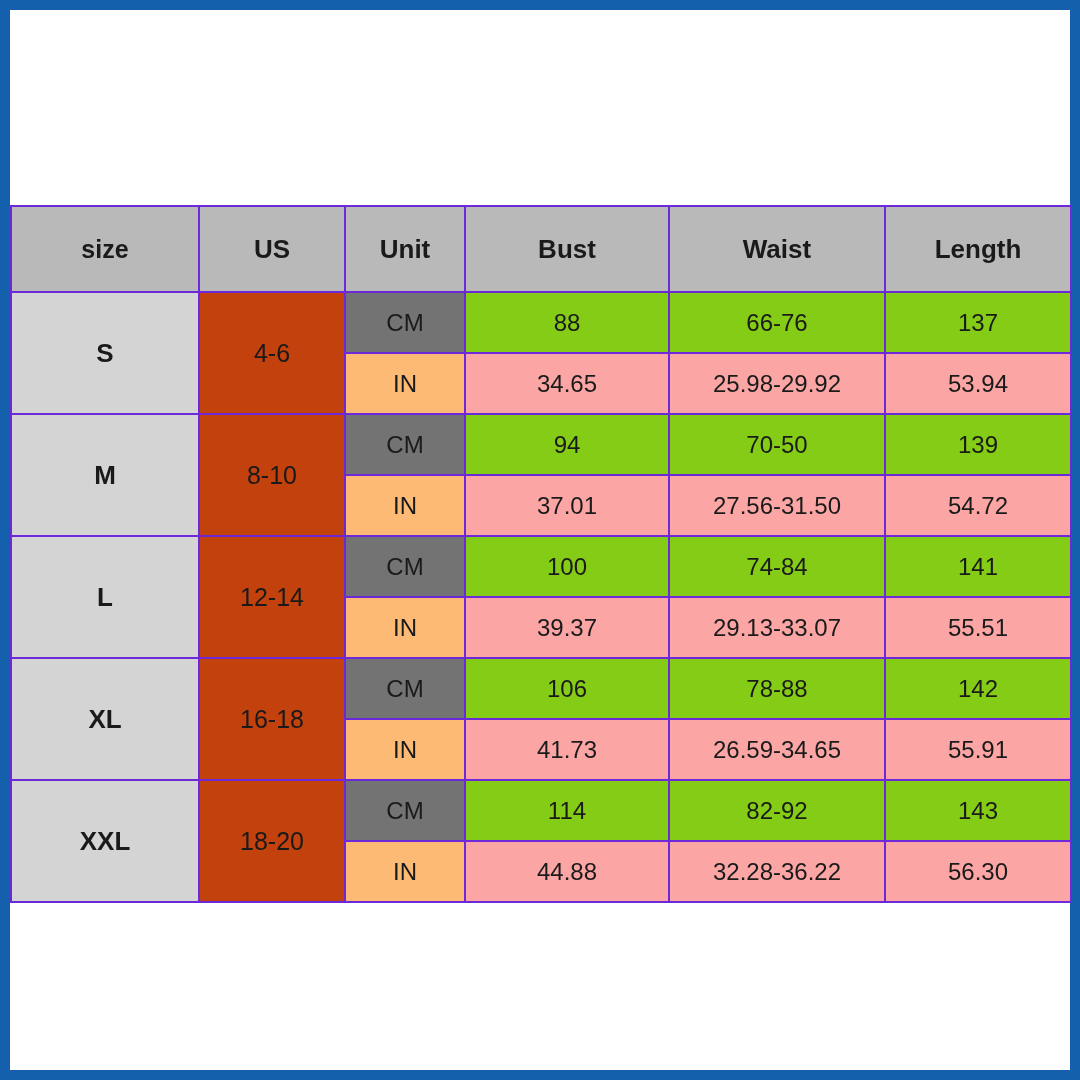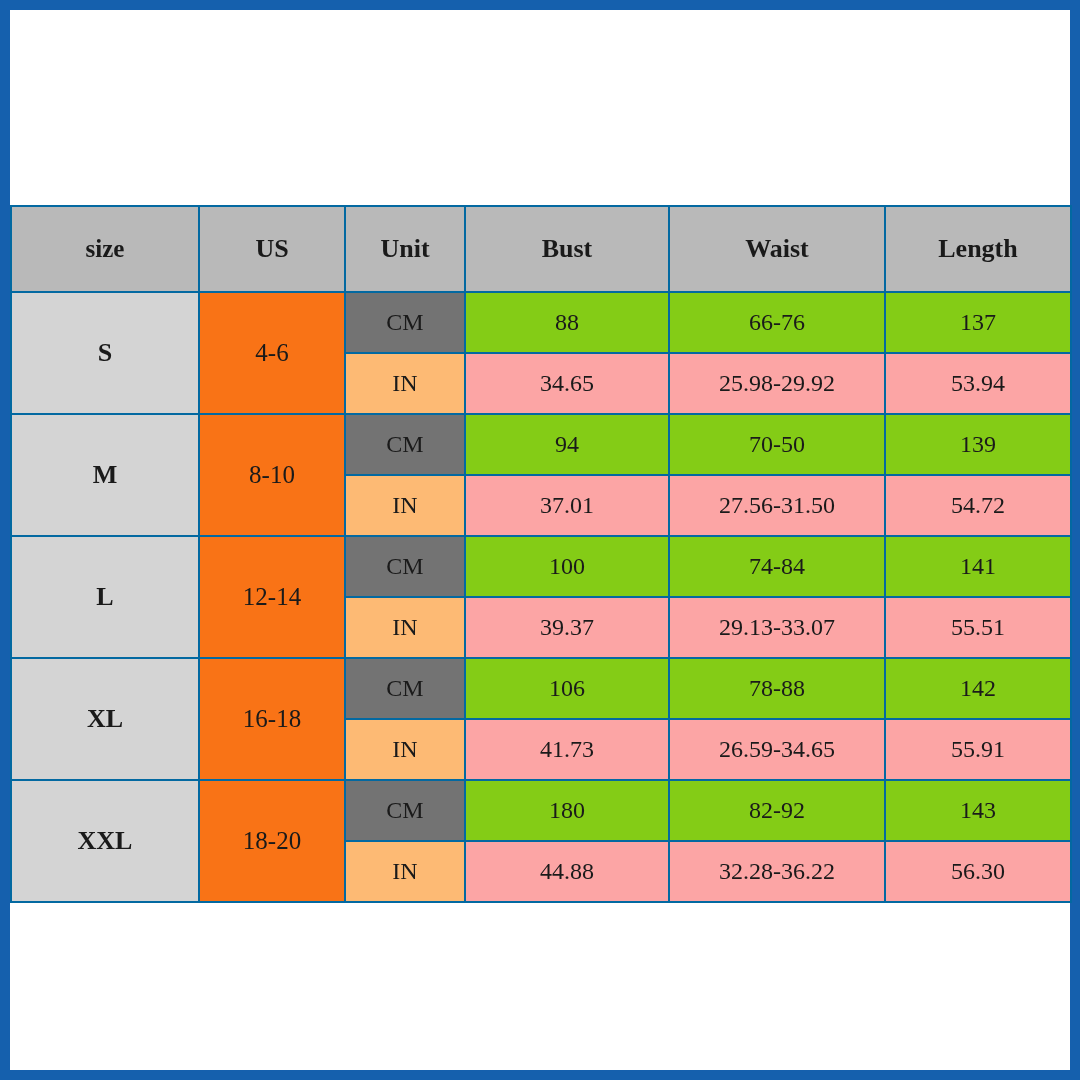--- a/index.html
+++ b/index.html
@@ -29,24 +29,24 @@
     box-sizing: border-box;
   }
   table.size-chart {
     border-collapse: collapse;
     width: 1060px;
     table-layout: fixed;
     background: #ffffff;
   }
   table.size-chart td,
   table.size-chart th {
-    border: 2px solid #0369a1;
+    border: 2px solid #6d28d9;
     text-align: center;
     vertical-align: middle;
-    font-family: Liberation Serif, serif;
+    font-family: Liberation Sans, sans-serif;
     color: #1a1a1a;
     padding: 0;
   }
   
   col.c-size   { width: 188px; }
   col.c-us     { width: 146px; }
   col.c-unit   { width: 120px; }
   col.c-bust   { width: 204px; }
   col.c-waist  { width: 216px; }
   col.c-length { width: 186px; }
@@ -60,21 +60,21 @@
   thead th.h-size {
     font-size: 25px;
   }
   td.size-cell {
     background: #d4d4d4;
     font-size: 26px;
     font-weight: bold;
     height: 118px;
   }
   td.us-cell {
-    background: #f97316;
+    background: #c2410c;
     font-size: 25px;
     font-weight: normal;
     height: 118px;
     margin-left: 21px;
   }
   td.unit-cell {
     background: #d4d4d4;
     font-size: 24px;
     height: 59px;
   }
@@ -170,21 +170,21 @@
           <td class="unit-cell">IN</td>
           <td class="val-cell">41.73</td>
           <td class="val-cell">26.59-34.65</td>
           <td class="val-cell">55.91</td>
         </tr>
 
         <tr class="row-cm">
           <td class="size-cell" rowspan="2">XXL</td>
           <td class="us-cell" rowspan="2">18-20</td>
           <td class="unit-cell">CM</td>
-          <td class="val-cell">180</td>
+          <td class="val-cell">114</td>
           <td class="val-cell">82-92</td>
           <td class="val-cell">143</td>
         </tr>
         <tr class="row-in">
           <td class="unit-cell">IN</td>
           <td class="val-cell">44.88</td>
           <td class="val-cell">32.28-36.22</td>
           <td class="val-cell">56.30</td>
         </tr>
       </tbody>

